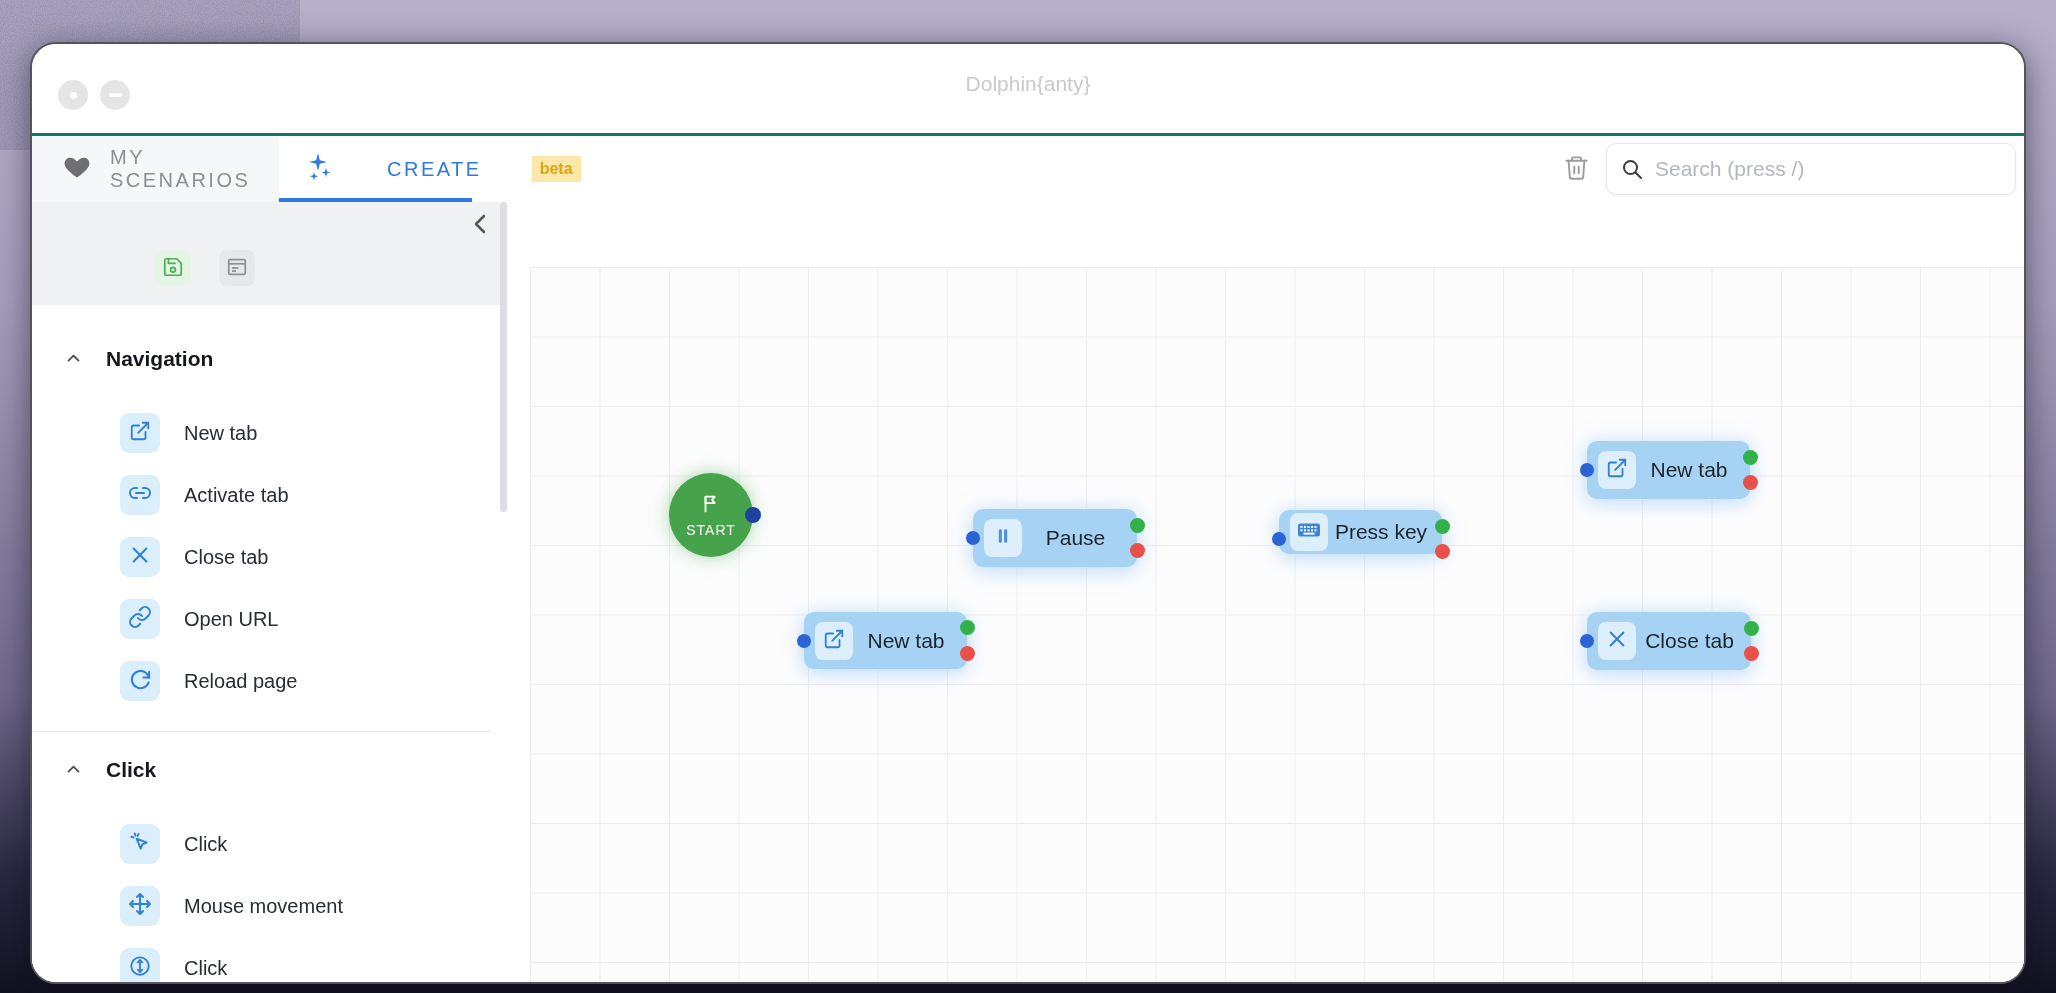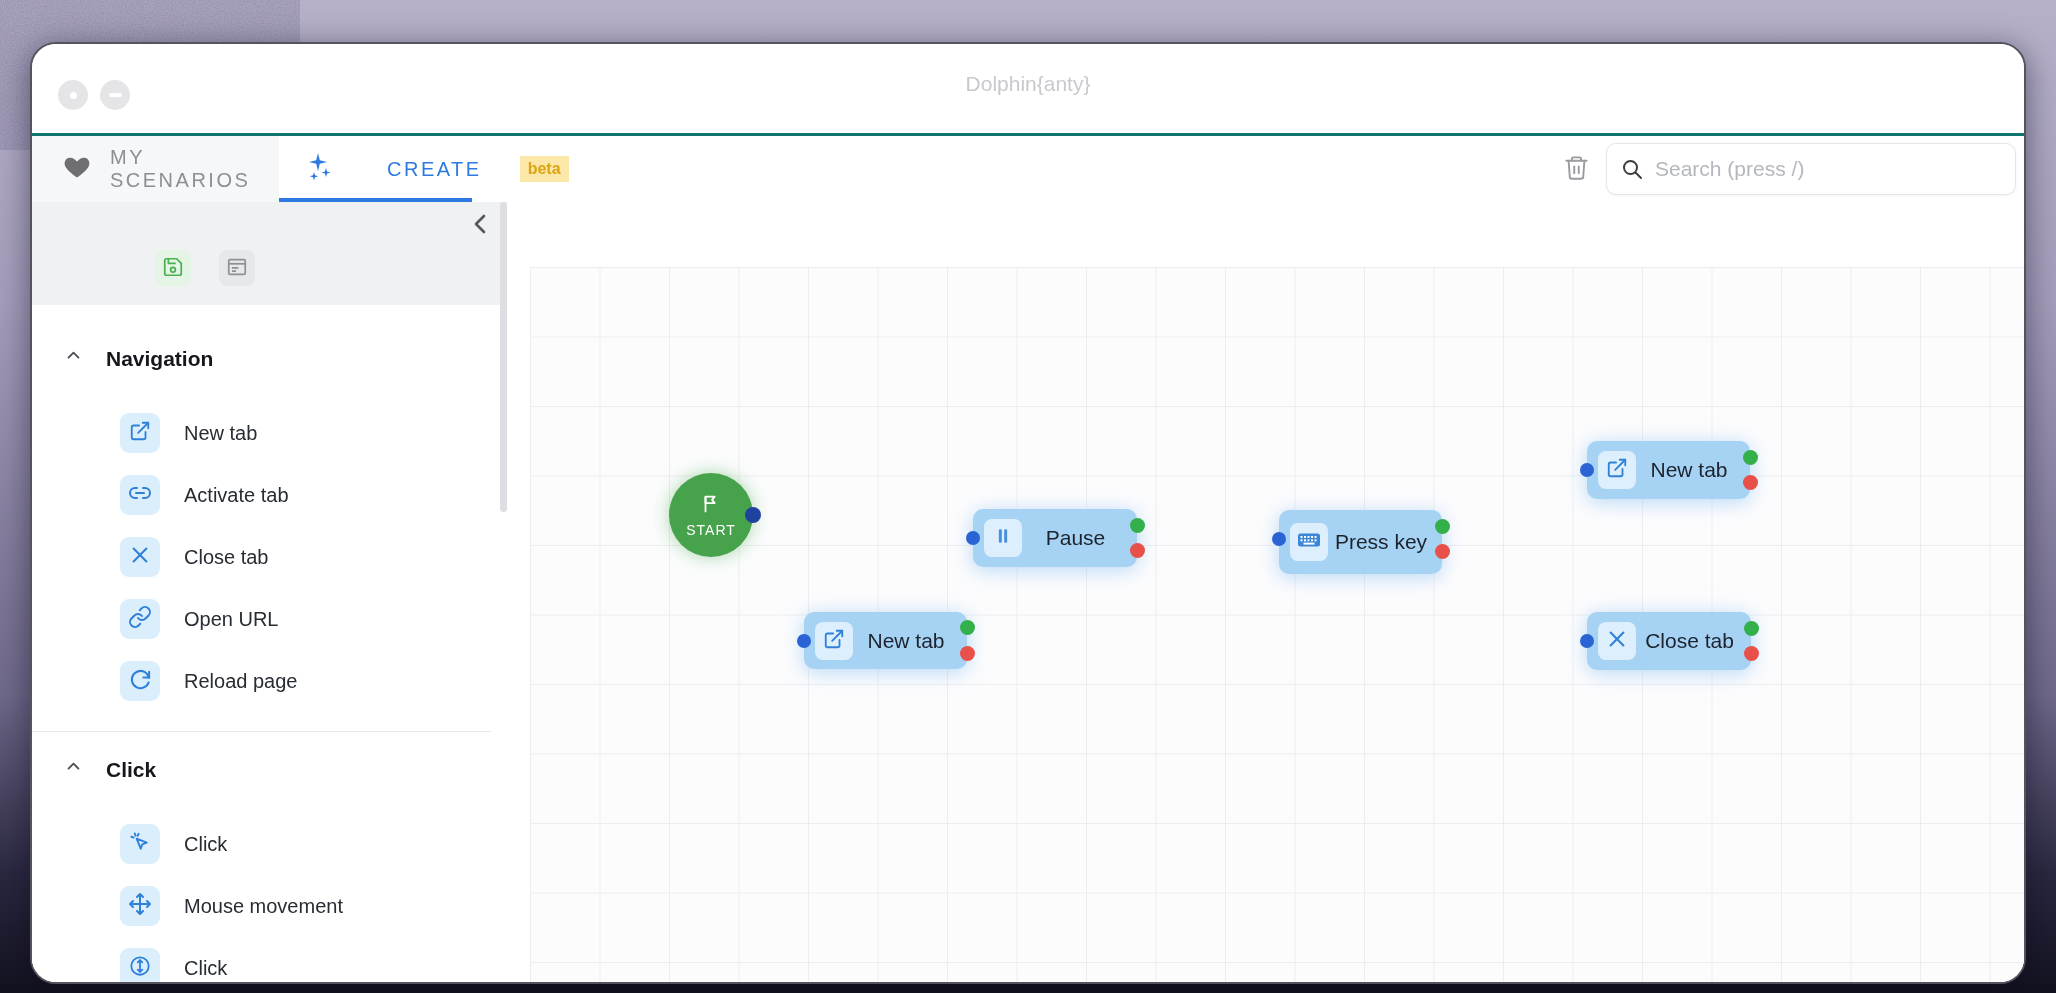--- a/index.html
+++ b/index.html
@@ -21,21 +21,21 @@
   .win-btn .glyph-bar { position:absolute; left:50%; top:50%; width:13px; height:4.5px; margin:-2.25px 0 0 -6.5px; border-radius:3px; background:#fff; }
   .title { position:absolute; left:0; right:0; top:28px; text-align:center; font-size:21px; color:#c9c9ce; }
 
   
   .tabbar { position:relative; height:69px; border-top:3px solid #0f766e; background:#fff; display:flex; }
   .tab { display:flex; align-items:center; height:100%; cursor:pointer; position:relative; }
   .tab-scenarios { width:247px; background:#f6f7f8; padding-left:30px; }
   .tab-scenarios .tab-label { color:#8c9094; font-size:20px; letter-spacing:2.5px; margin-left:18px; }
   .tab-create { width:193px; background:#fff; padding-left:24px;gap:36px; }
   .tab-create .tab-label { color:#2f7ae0; font-size:20px; letter-spacing:2.5px; margin-left:16px; }
-  .badge { background:#fbe7a8; color:#dda414; font-size:16px; font-weight:bold; padding:4px 8px; border-radius:0; margin-left:2px; }
+  .badge { background:#fbe7a8; color:#dda414; font-size:16px; font-weight:bold; padding:4px 8px; border-radius:0; margin-left:14px; }
   .tab-underline { position:absolute; left:0; right:0; bottom:0; height:4px; background:#2f7ae0; }
   .tabbar-right { position:absolute; right:8px; top:0; height:100%; display:flex; align-items:center;justify-content:center; }
   .trash-btn { background:none; border:none; cursor:pointer; margin-right:16px; display:flex; }
   .search { position:relative; width:410px; height:52px; }
   .search input { width:100%; height:100%; border:1px solid #e5e5e9; border-radius:10px; padding:0 14px 0 48px;
     font-size:21px; color:#3c3c43; outline:none; box-shadow:0 1px 3px rgba(0,0,0,.05); font-family:"Liberation Sans",sans-serif; }
   .search input::placeholder { color:#b5b7be; }
   .search .mag { position:absolute; left:14px; top:14px; }
 
   
@@ -43,21 +43,21 @@
 
   .sidebar { position:absolute; left:0; top:0; width:475px; height:100%; background:#fff; }
   .sidebar-head { position:relative; height:103px; background:#eff1f3; }
   .head-icons { position:absolute; left:0; right:130px; top:48px; display:flex; justify-content:center; gap:28px; }
   .chip-btn { width:36px; height:36px; border-radius:8px; border:none; display:flex; align-items:center; justify-content:center; cursor:pointer; }
   .chip-save { background:#e4f5e6; }
   .chip-form { background:#e7e8ea; }
   .collapse-btn { position:absolute; right:14px; top:8px; background:none; border:none; cursor:pointer; }
 
   .sections { padding-top:42px; }
-  .sec-head { display:flex; align-items:flex-start; padding-left:33px; cursor:pointer; }
+  .sec-head { display:flex; align-items:flex-end; padding-left:33px; cursor:pointer; }
   .sec-head .sec-label { margin-left:24px; font-size:21px; font-weight:bold; color:#15171c; }
   .sec-items { margin-top:42px; display:flex; flex-direction:column; gap:22px; padding-left:88px; margin-bottom:30px; }
   .s-item { display:flex; align-items:center; height:40px; cursor:pointer; }
   .s-chip { width:40px; height:40px; border-radius:9px; background:#dbeefc; display:flex; align-items:center; justify-content:center; }
   .s-item .s-label { margin-left:24px; font-size:20px; color:#282c33; }
   .sec-divider { height:1px; background:#e9e9ec; margin:0 16px 26px 0; }
 
   .scroll-thumb { position:absolute; left:468px; top:0; width:7px; height:310px; background:#dedee2; border-radius:4px; }
 
   
@@ -339,21 +339,21 @@
               <span><svg width="20" height="20" viewBox="0 0 24 24" fill="#4a90d9">
                   <rect x="7" y="4" width="3.6" height="16" rx="1.5"></rect>
                   <rect x="13.4" y="4" width="3.6" height="16" rx="1.5"></rect>
                 </svg></span>
             </span>
             <span class="node-label">Pause</span>
             <span class="port port-in" style="left: -7px; top: 22px;"></span>
             <span class="port port-out-s" style="left: 156.5px; top: 8.74px;"></span>
             <span class="port port-out-e" style="left: 156.5px; top: 34.26px;"></span>
           </div>
-          <div class="flow-node" style="left: 749px; top: 243px; width: 163px; height: 64px;">
+          <div class="flow-node" style="left: 749px; top: 243px; width: 163px; height: 44px;">
             <span class="node-chip">
               <span><svg width="26" height="26" viewBox="0 0 26 26">
                   <rect x="2" y="6.5" width="22" height="13" rx="2.5" fill="#3b86d8"></rect>
                   <g fill="#ffffff">
                     <rect x="4.5" y="9" width="2" height="2"></rect>
                     <rect x="8" y="9" width="2" height="2"></rect>
                     <rect x="11.5" y="9" width="2" height="2"></rect>
                     <rect x="15" y="9" width="2" height="2"></rect>
                     <rect x="18.5" y="9" width="2" height="2"></rect>
                     <rect x="4.5" y="12.3" width="2" height="2"></rect>

